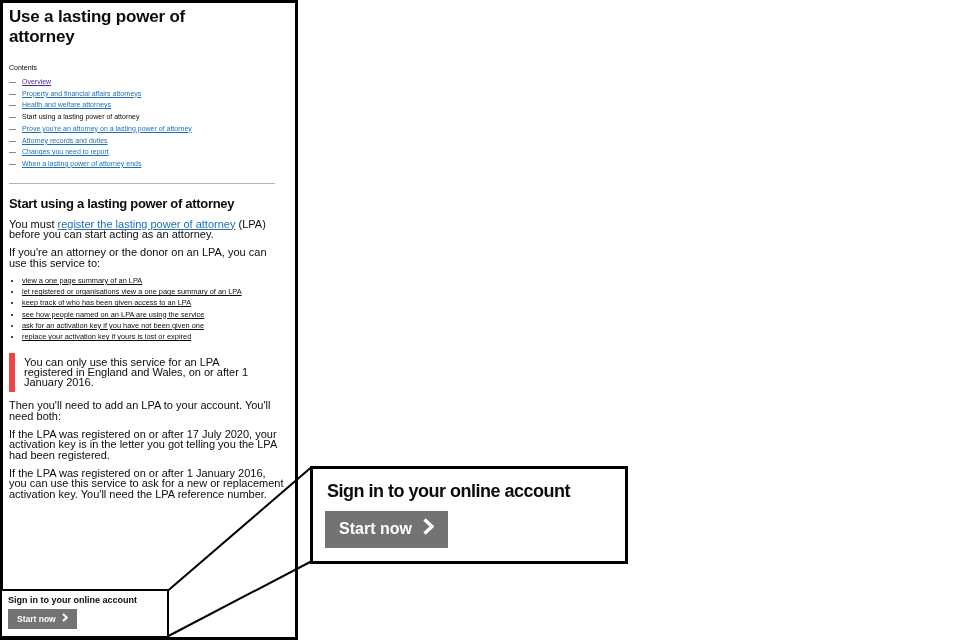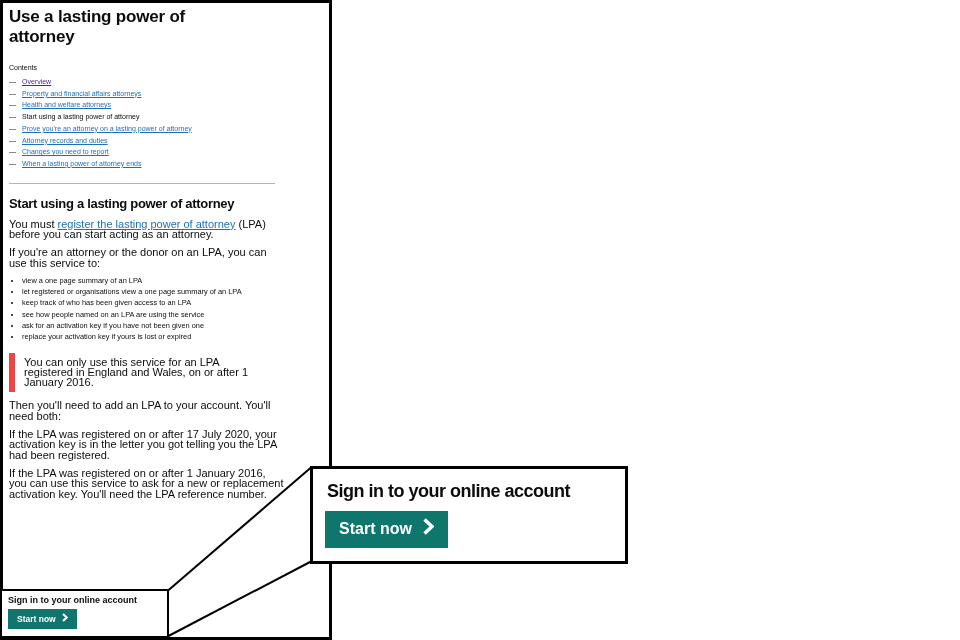--- a/index.html
+++ b/index.html
@@ -9,21 +9,21 @@
     position: relative;
     background: #ffffff;
     font-family: "Liberation Sans", sans-serif;
     color: #0b0c0c;
     overflow: hidden;
   }
 
   
   .page-box {
     position: absolute; left: 0; top: 0;
-    width: 332px; height: 640px;
+    width: 298px; height: 640px;
     border: 3px solid #000;
     background: #fff;
     padding: 2px 6px 0 6px;
     overflow: hidden;
     z-index: 1;
   }
   .page-title {
     font-size: 17px; line-height: 20px; font-weight: bold;
     letter-spacing: -0.2px;
     margin: 2px 0 0 0; max-width: 215px;
@@ -49,20 +49,21 @@
   }
   h3.sub-heading { font-size: 11px; font-weight: bold; margin: 15px 0 0 0; }
   .page-box p {
     font-size: 11px; line-height: 10.3px;
     margin: 8px 0 0 0; max-width: 277px;
   }
   ul.bullet-list { margin: 8px 0 0 0; padding-left: 13px; }
   ul.bullet-list li {
     font-size: 7.4px; line-height: 10.3px; margin-top: 1px;
     max-width: 265px;
+    text-decoration: underline;
   }
   .inset-text {
     margin: 10px 0 0 0;
     border-left: 6px solid #ef4444;
     padding: 4px 10px 5px 9px;
     max-width: 262px;
   }
   .inset-text p { margin: 0; max-width: 250px; }
 
   
@@ -72,21 +73,21 @@
     border: 2px solid #000;
     background: #fff;
     padding: 4px 6px;
     z-index: 3;
   }
   .signin-box .signin-heading {
     font-size: 9px; font-weight: bold; white-space: nowrap; margin: 0;
   }
   .btn-start {
     display: inline-flex; align-items: center;
-    background: #0f766e; color: #fff; font-weight: bold;
+    background: #737373; color: #fff; font-weight: bold;
     border: none; cursor: pointer;
     font-family: "Liberation Sans", sans-serif;
   }
   .btn-start.small { margin-top: 4px; gap: 6px; font-size: 8.5px; padding: 4px 9px 5px 9px; }
   .btn-start.large { margin-top: 9px; gap: 11px; font-size: 16px; padding: 7px 14px 9px 14px; }
 
   
   svg.connectors {
     position: absolute; left: 0; top: 0; width: 960px; height: 640px;
     pointer-events: none; z-index: 2;

